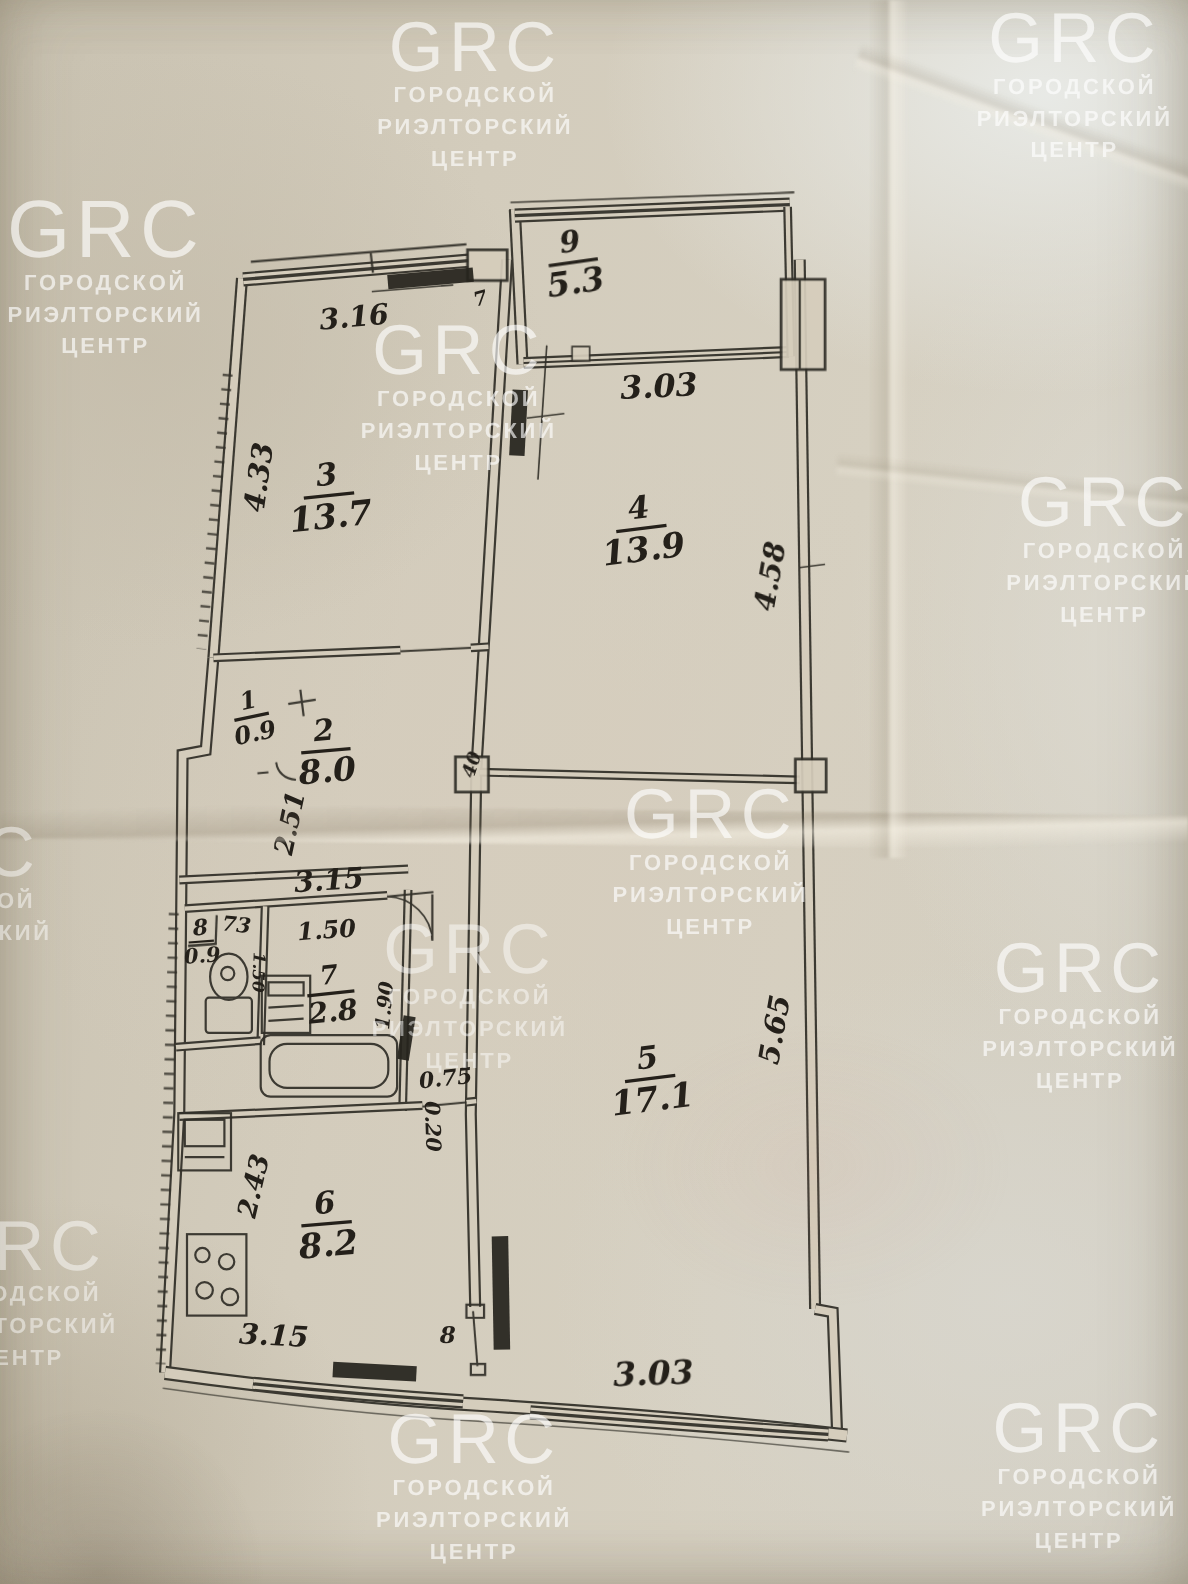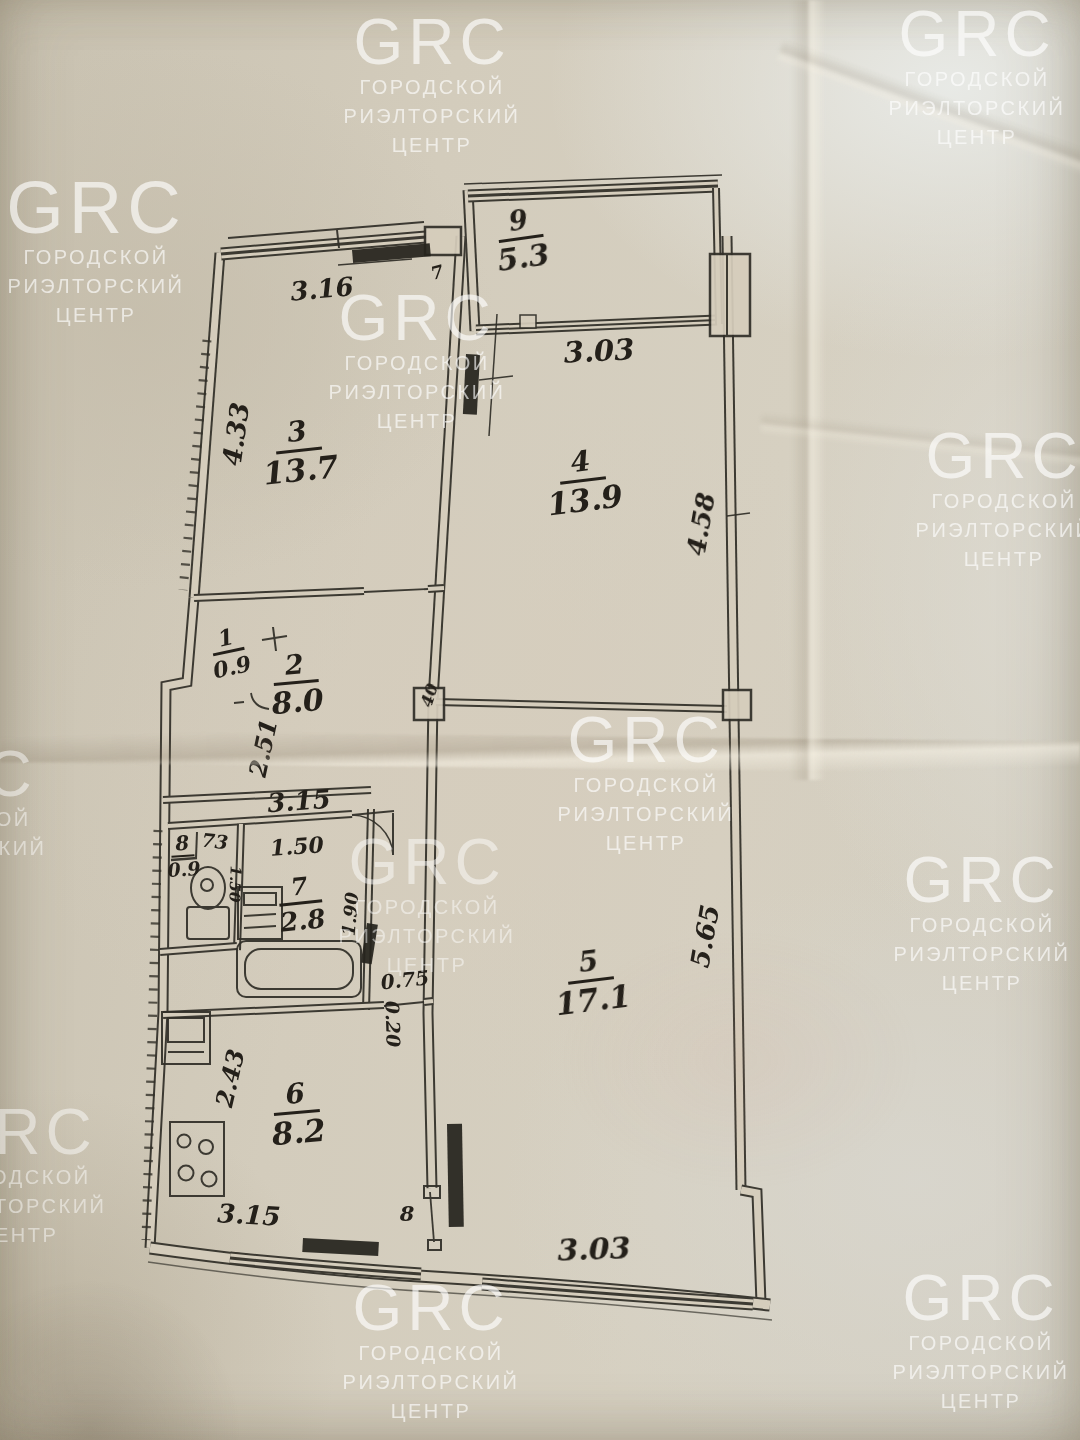--- a/index.html
+++ b/index.html
@@ -31,21 +31,21 @@
   .ink{opacity:.93}
   .room-label{position:absolute;text-align:center;font-family:"DejaVu Serif",serif;
     font-style:italic;font-weight:700;color:#24201a;line-height:1;white-space:nowrap}
   .room-label .num{display:inline-block;border-bottom:3px solid #24201a;padding:0 13px 3px}
   .room-label .area{display:block;margin-top:3px}
   .dim{position:absolute;font-family:"DejaVu Serif",serif;font-style:italic;font-weight:700;
     color:#24201a;white-space:nowrap}
   .wm{position:absolute;transform:translate(-50%,-50%);text-align:center;
     color:rgba(255,255,255,.64);pointer-events:none;font-family:"Liberation Sans",sans-serif}
   .wm .logo{font-weight:400;font-size:64px;line-height:.95;letter-spacing:5px}
-  .wm .l{font-weight:400;font-size:20px;line-height:1.45;letter-spacing:2.5px}
+  .wm .l{font-weight:700;font-size:20px;line-height:1.45;letter-spacing:2.5px}
   .wm.lg .logo{font-size:74px}
   .wm.soft{color:rgba(255,255,255,.48)}
   .crease{position:absolute;pointer-events:none}
 </style>
 </head>
 <body>
 
 <div class="screen">
 
   <svg class="plan" width="1080" height="1440" viewBox="0 0 1080 1440">

